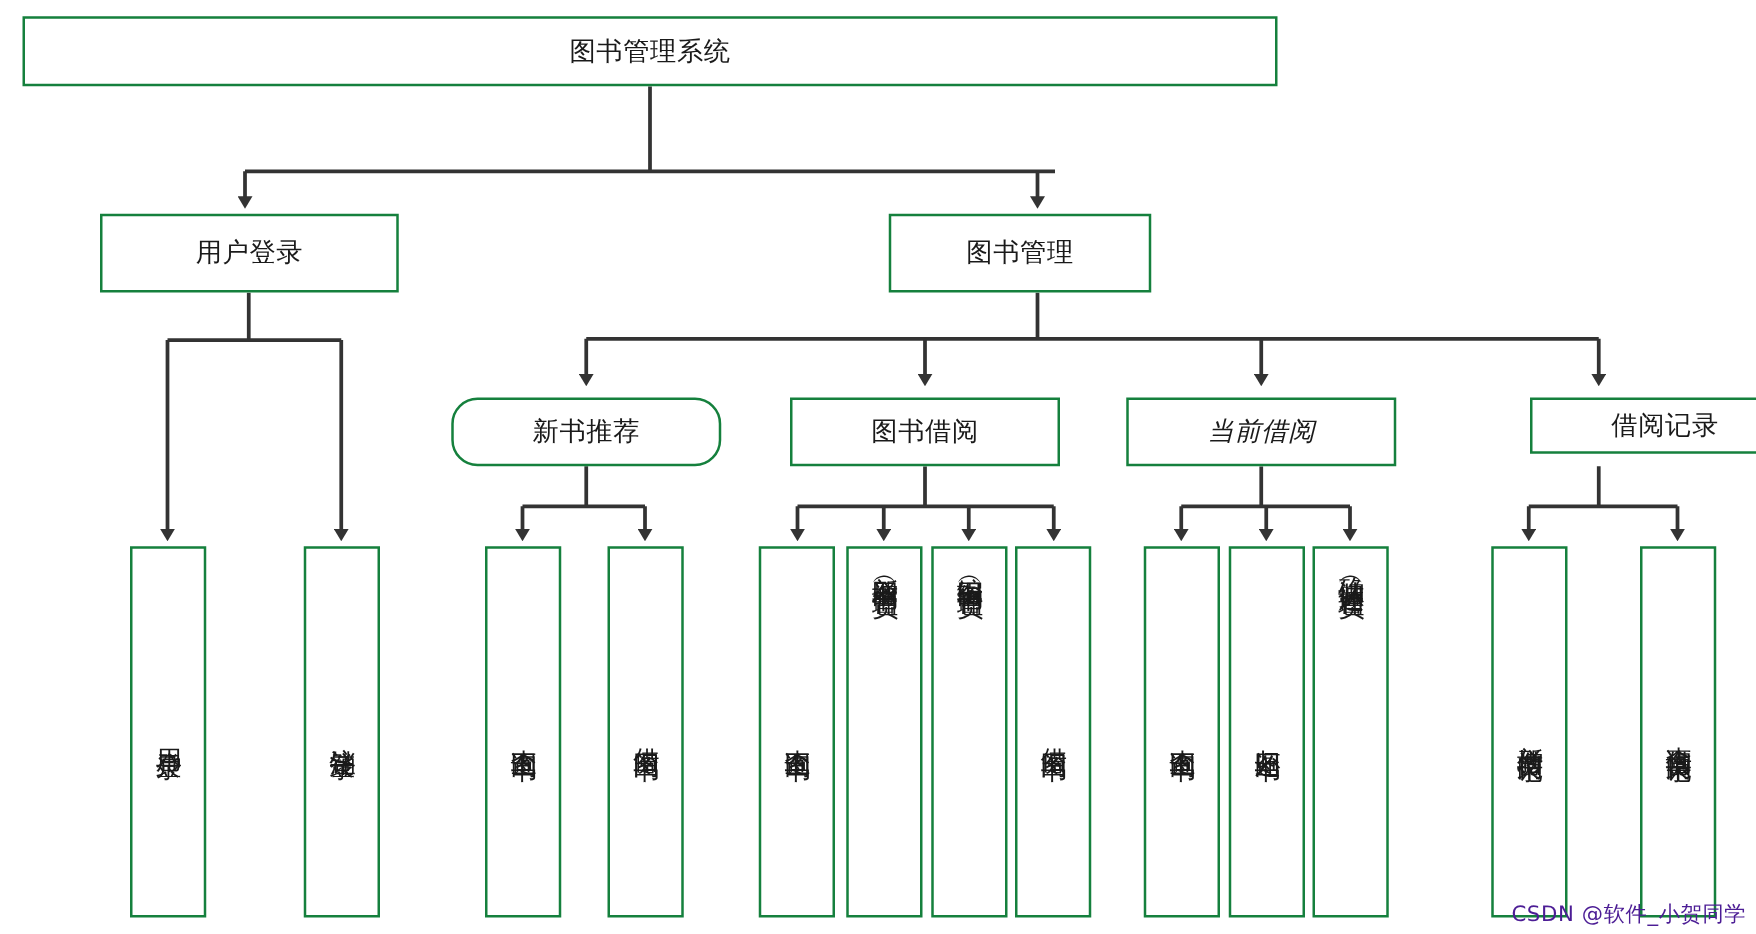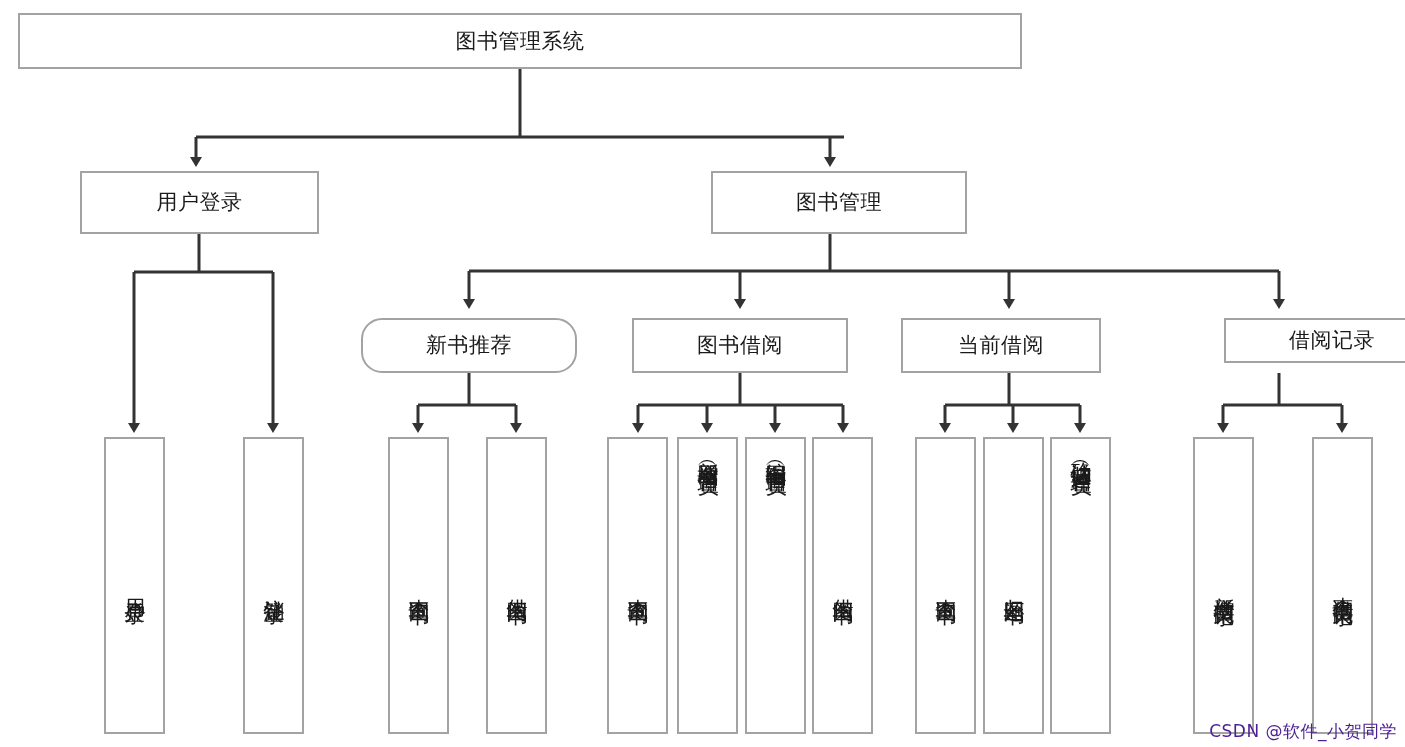--- a/index.html
+++ b/index.html
@@ -21,21 +21,21 @@
   #diagram-svg {
     position: absolute;
     left: 0;
     top: 0;
     width: 1405px;
     height: 747px;
   }
   .node {
     position: absolute;
     box-sizing: border-box;
-    border: 2px solid #a3a3a3;
+    border: 2px solid #15803d;
     background: #ffffff;
     display: flex;
     align-items: center;
     justify-content: center;
     color: #1a1a1a;
   }
   .node-label {
     display: block;
     text-align: center;
     line-height: 1.18;
@@ -126,33 +126,33 @@
   </svg>
 
   <div class="node horizontal" style="left:18px; top:13px; width:1004px; height:56px;">
     <span class="node-label">图书管理系统</span>
   </div>
 
   <div class="node horizontal" style="left:80px; top:171px; width:239px; height:63px;">
     <span class="node-label">用户登录</span>
   </div>
 
-  <div class="node horizontal" style="left:711px; top:171px; width:256px; height:63px;">
+  <div class="node horizontal" style="left:711px; top:171px; width:210px; height:63px;">
     <span class="node-label">图书管理</span>
   </div>
 
   <div class="node horizontal" style="left:361px; top:318px; width:216px; height:55px;border-radius:21px;">
     <span class="node-label">新书推荐</span>
   </div>
 
   <div class="node horizontal" style="left:632px; top:318px; width:216px; height:55px;">
     <span class="node-label">图书借阅</span>
   </div>
 
-  <div class="node horizontal" style="left:901px; top:318px; width:200px; height:55px;">
+  <div class="node horizontal" style="left:901px; top:318px; width:216px; height:55px;font-style:italic;">
     <span class="node-label">当前借阅</span>
   </div>
 
   <div class="node horizontal" style="left:1224px; top:318px; width:216px; height:45px;">
     <span class="node-label">借阅记录</span>
   </div>
 
   <div class="node vertical centered" style="left:104px; top:437px; width:61px; height:297px;">
     <span class="node-label">用户登录</span>
   </div>

